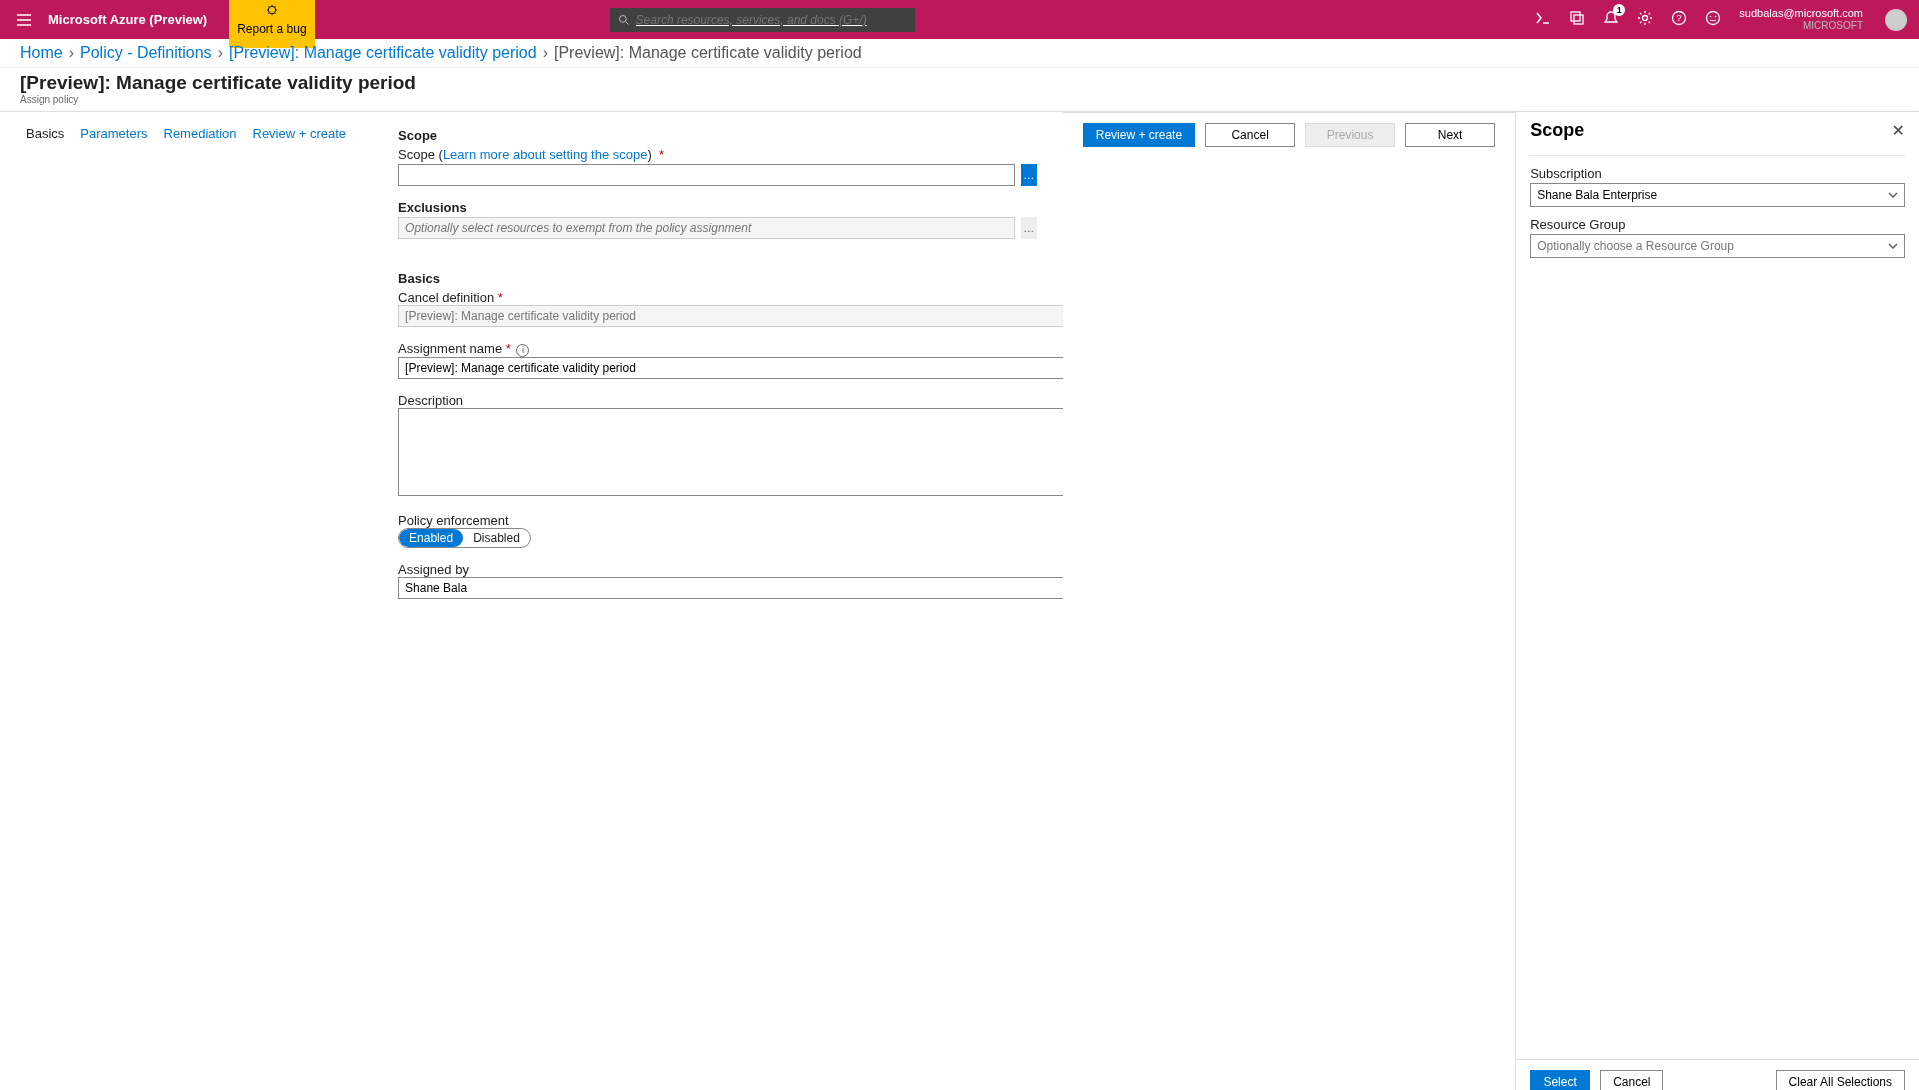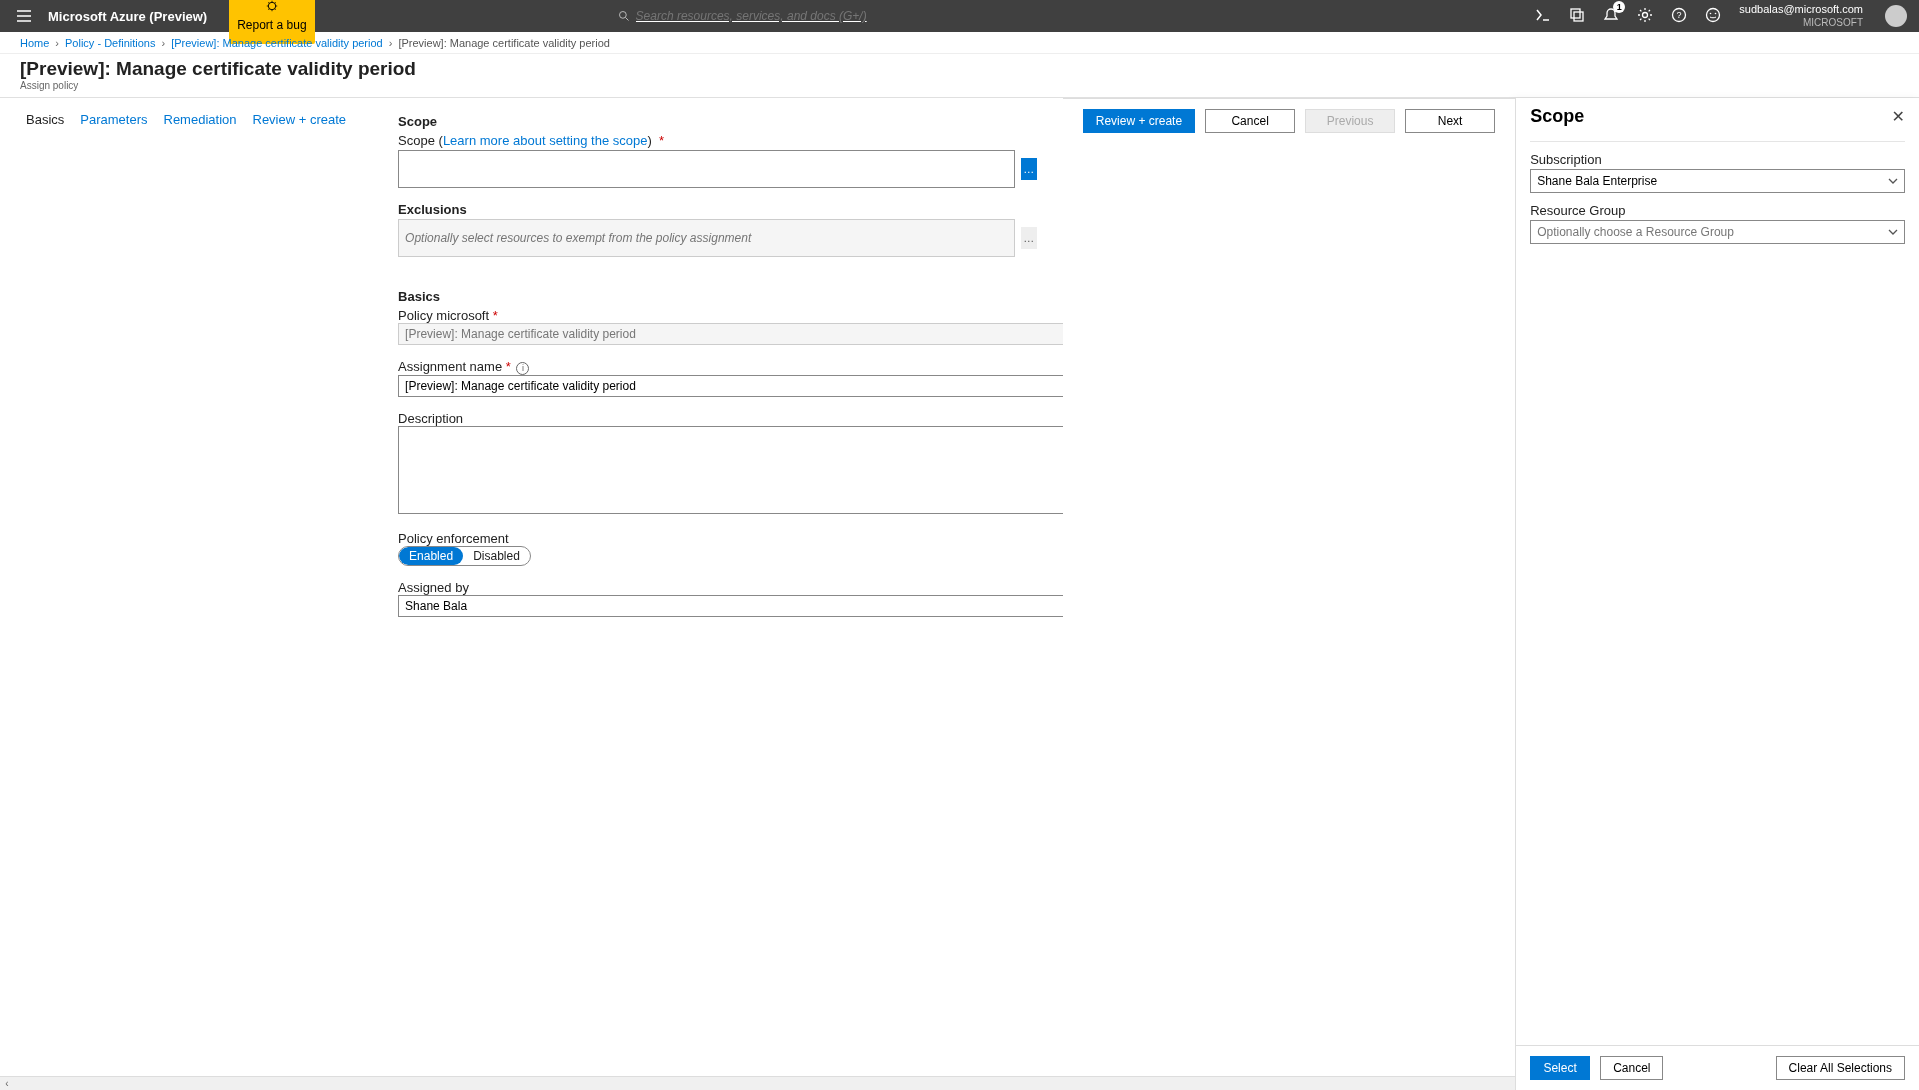--- a/index.html
+++ b/index.html
@@ -1,37 +1,37 @@
 <!DOCTYPE html>
 <html><head>
 <meta charset="utf-8">
 <style>
   * { box-sizing: border-box; margin: 0; padding: 0; font-family: "Segoe UI", Arial, sans-serif; }
   html, body { width: 1919px; height: 1090px; overflow: hidden; background: #fff; }
 
   
-  .topbar { background: #404040; color: #fff; height: 32px; display: flex; align-items: center; font-size: 13px; }
+  .topbar { background: #be185d; color: #fff; height: 39px; display: flex; align-items: center; font-size: 13px; }
   .hamburger { width: 48px; display: flex; align-items: center; justify-content: center; cursor: pointer; }
   .hamburger svg { width: 16px; height: 16px; }
   .brand { font-weight: 600; }
   .bug-btn { background: #ffc300; color: #000; border-radius: 2px; padding: 12px 8px; margin-left: 22px; display: flex; align-items: center; gap: 6px; cursor: pointer; font-size: 12px; flex-direction: column; }
   .bug-btn svg { width: 12px; height: 12px; }
   .searchbox { margin-left: 295px; background: #404040; display: flex; align-items: center; width: 305px; height: 24px; padding: 0 8px; color: #bbb; font-style: italic; }
   .searchbox svg { width: 12px; height: 12px; margin-right: 6px; flex-shrink:0;}
   .searchbox input { background: transparent; border: none; outline: none; color: #fff; font-style: italic; width: 100%; font-size: 12px; text-decoration: underline;}
   .top-icons { margin-left: auto; display: flex; align-items: center; gap: 18px; padding-right: 12px; }
   .top-icons .icon { cursor: pointer; position: relative; }
   .top-icons svg { width: 16px; height: 16px; fill: #fff; }
   .badge { position: absolute; top: -6px; right: -6px; background: #fff; color: #000; border-radius: 50%; font-size: 9px; width: 12px; height: 12px; display: flex; align-items: center; justify-content: center; font-weight:600;}
   .user-block { text-align: right; font-size: 11px; line-height: 1.2; margin-right: 4px; }
   .user-block .tenant { color: #bbb; font-size: 10px; text-transform: uppercase; }
   .avatar { width: 22px; height: 22px; border-radius: 50%; background: #ccc; }
 
   
-  .breadcrumb { display: flex; align-items: center; padding: 4px 20px; font-size: 11px; color: #0078d4; gap: 6px; border-bottom: 1px solid #eee; height: 22px;}
+  .breadcrumb { display: flex; align-items: center; padding: 4px 20px; font-size: 16px; color: #0078d4; gap: 6px; border-bottom: 1px solid #eee; height: 29px;}
   .breadcrumb a { color: #0078d4; text-decoration: none; cursor: pointer; }
   .breadcrumb .sep { color: #666; }
   .breadcrumb .current { color: #555; }
 
   
   .heading { padding: 4px 20px 6px 20px; border-bottom: 1px solid #e0e0e0; }
   .heading h1 { font-size: 19px; font-weight: 600; color: #222; }
   .heading .sub { font-size: 10px; color: #666; }
 
   
@@ -45,21 +45,21 @@
   .tabs .tab.active { color: #222; border-bottom: 2px solid #222; }
 
   
   .form-area { padding: 16px 26px; font-size: 13px; color: #222; overflow-y:auto; flex:1;}
   .section-title { font-weight: 600; margin-bottom: 4px; }
   .label { color: #222; }
   .label a { color: #0078d4; text-decoration: none; }
   .req { color: #c00; }
   .field-row { margin-bottom: 4px; }
   .input-line { display: flex; align-items: center; gap: 6px; margin-top:2px;}
-  .input-line input[type=text], .input-line textarea { border: 1px solid #888; height: 22px; padding: 18px 6px; font-size: 12px; }
+  .input-line input[type=text], .input-line textarea { border: 1px solid #888; height: 22px; padding: 2px 6px; font-size: 12px; }
   .scope-input { width: 688px; }
   .dots-btn { width: 18px; height: 22px; background: #0078d4; color: #fff; display: flex; align-items: center; justify-content: center; cursor: pointer; font-size: 11px;}
   .dots-btn.grey { background: #eee; color: #555; }
   .excl-input { width: 688px; background: #f5f5f5; border-color:#ccc !important; font-style: italic; color:#777;}
   .readonly { background: #f5f5f5; color: #777; border:1px solid #ccc; height:22px; width:710px; padding:2px 6px; font-size:12px; display:flex; align-items:center;}
   .assign-input { width: 709px; border:1px solid #888; height:22px; padding:2px 6px; font-size:12px;}
   .desc-area { width: 710px; height: 88px; border:1px solid #888; padding:4px 6px; font-size:12px; resize:none;}
 
   .toggle { display:inline-flex; border:1px solid #888; border-radius: 11px; overflow:hidden; font-size:12px;}
   .toggle span{ padding:2px 10px; cursor:pointer;}
@@ -198,21 +198,21 @@
           <input class="excl-input" type="text" readonly="" placeholder="Optionally select resources to exempt from the policy assignment" style="">
           <div class="dots-btn grey">…</div>
         </div>
       </div>
 
       <div class="gap"></div>
         <div class="gap-sm"></div>
       <div class="section-title">Basics</div>
 
       <div class="field-row">
-        <span class="label"><span>Policy microsoft</span> <span class="req">*</span></span>
+        <span class="label"><span>Cancel definition</span> <span class="req">*</span></span>
         <div class="readonly">[Preview]: Manage certificate validity period</div>
       </div>
 
       <div class="gap-sm"></div>
       <div class="field-row">
         <span class="label">
           <span>Assignment name</span> <span class="req">*</span>
           <span class="info-icon">i</span>
         </span>
         <div><input class="assign-input" type="text" value="[Preview]: Manage certificate validity period" style=""></div>

